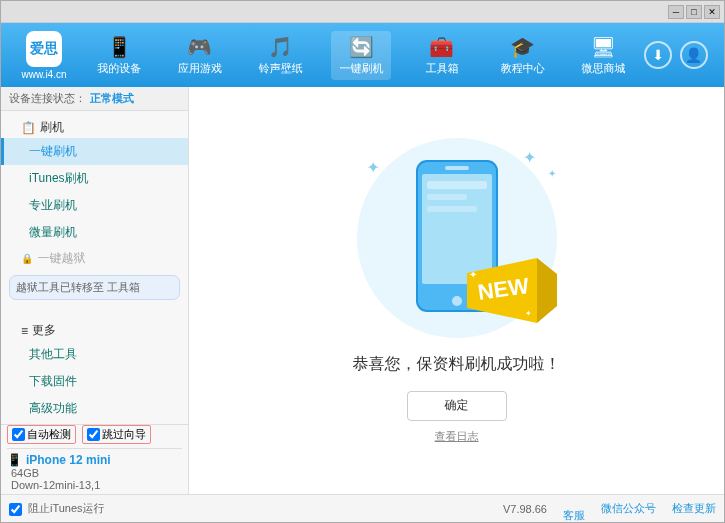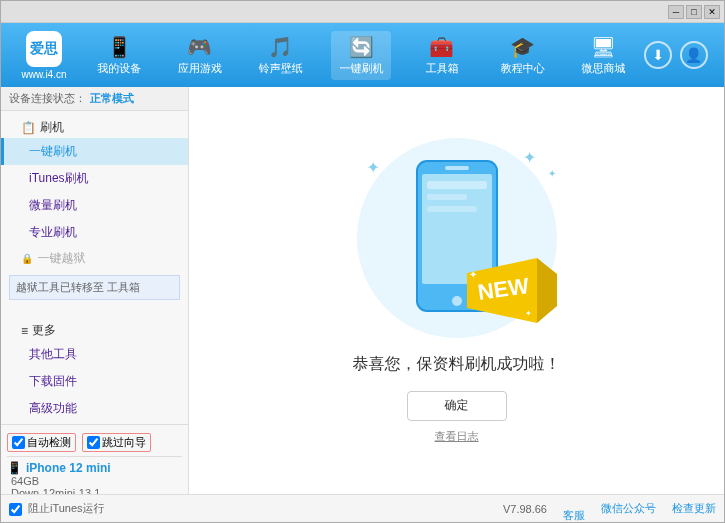--- a/index.html
+++ b/index.html
@@ -134,42 +134,42 @@
       padding: 2px 8px 2px 20px;
       font-size: 12px;
       color: #333;
       display: flex;
       align-items: center;
       gap: 4px;
     }
     .sidebar-item {
       padding: 5px 8px 5px 28px;
       font-size: 12px;
-      color: #4c1d95;
+      color: #0f766e;
       cursor: pointer;
     }
     .sidebar-item.active {
       background: #d0eaf8;
       color: #2196e0;
       border-left: 3px solid #2196e0;
       padding-left: 25px;
     }
     .sidebar-disabled {
       color: #aaa;
       padding: 4px 8px 4px 20px;
       font-size: 12px;
       display: flex;
       align-items: center;
       gap: 4px;
     }
     .sidebar-info-box {
       margin: 4px 8px;
       background: #e8f0fb;
       border: 1px solid #c8d8f0;
-      border-radius: 0;
+      border-radius: 7px;
       padding: 4px 6px;
       font-size: 11px;
       color: #666;
     }
     .sidebar-divider {
       height: 1px;
       background: #ddd;
       margin: 4px 0;
     }
     .sidebar-flex { flex: 1; }
@@ -401,24 +401,24 @@
           <span>📋</span>
           <span>刷机</span>
         </div>
         <div class="sidebar-item active">
           <span>一键刷机</span>
         </div>
         <div class="sidebar-item">
           <span>iTunes刷机</span>
         </div>
         <div class="sidebar-item">
+          <span>专业刷机</span>
+        </div>
+        <div class="sidebar-item">
           <span>微量刷机</span>
-        </div>
-        <div class="sidebar-item">
-          <span>专业刷机</span>
         </div>
 
         <div class="sidebar-disabled">
           <span style="font-size:10px;">🔒</span>
           <span>一键越狱</span>
         </div>
 
         <div class="sidebar-info-box">
           <span>越狱工具已转移至
 工具箱</span>
@@ -438,21 +438,21 @@
         <div class="sidebar-item">
           <span>下载固件</span>
         </div>
         <div class="sidebar-item">
           <span>高级功能</span>
         </div>
       </div>
 
       <div class="sidebar-flex"></div>
 
-      <div style="padding: 8px 6px; border-top: 1px solid #ddd;">
+      <div style="padding: 0 6px; border-top: 1px solid #ddd;">
         <div style="display:flex; gap:6px; margin-bottom:4px;">
           <label class="checkbox-item" style="border:1px solid #e88; padding:1px 4px; border-radius:2px; display:flex; align-items:center; gap:2px; font-size:11px; cursor:pointer;">
             <input type="checkbox" checked="" style="margin: 0px;">
             <span>自动检测</span>
           </label>
           <label class="checkbox-item" style="border:1px solid #e88; padding:1px 4px; border-radius:2px; display:flex; align-items:center; gap:2px; font-size:11px; cursor:pointer;">
             <input type="checkbox" checked="" style="margin: 0px;">
             <span>跳过向导</span>
           </label>
         </div>

